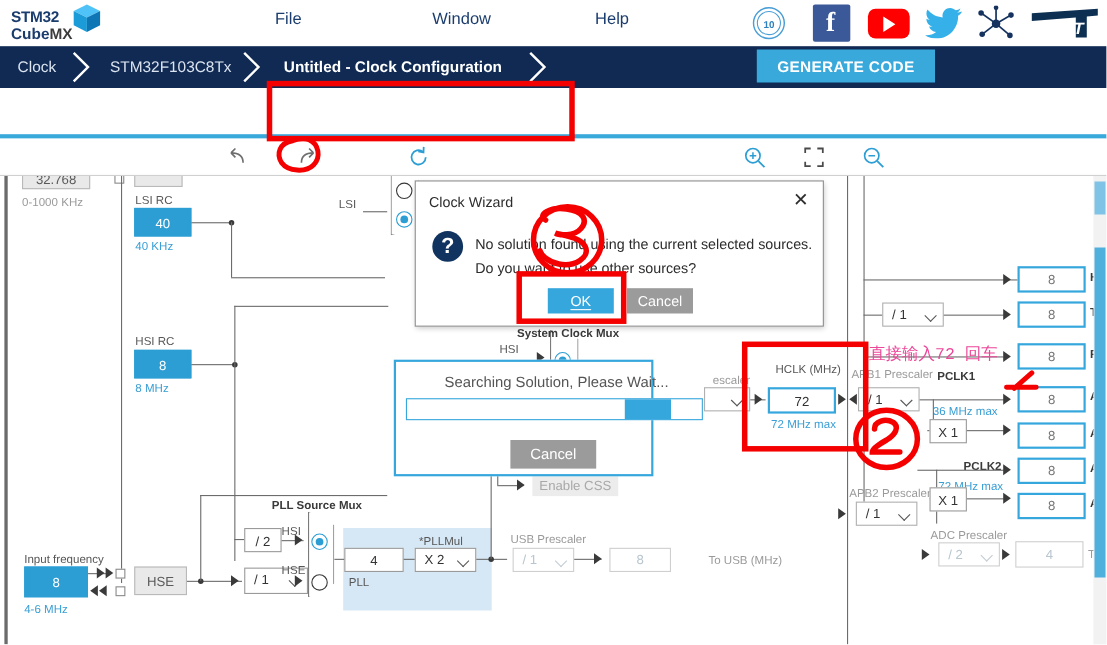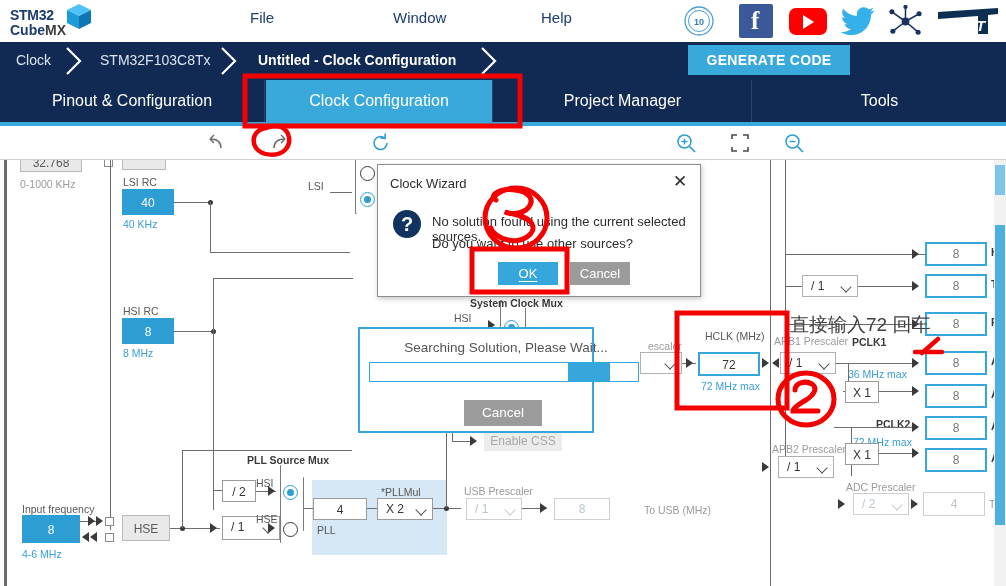--- a/index.html
+++ b/index.html
@@ -158,21 +158,21 @@
     background:#ffffff; border:1px solid #7a7a7a;
   }
   .radio { position:absolute; width:15px; height:15px; border-radius:50%; border:1.8px solid #3a3a3a; background:#fff;}
   .radio.on { border-color:#2c9ed4; }
   .radio.on::after{ content:""; position:absolute; left:3px; top:3px; width:7px; height:7px; border-radius:50%; background:#2c9ed4;}
   .pll-panel { position:absolute; background:#d6e8f5; }
   .term { position:absolute; width:9px; height:9px; border:1px solid #8a8a8a; background:#fff;}
 
   
   .dlg-wizard {
-    position:absolute; left:377px; top:164px; width:324px; height:133px;
+    position:absolute; left:377px; top:164px; width:372px; height:133px;
     background:#ffffff; border:1px solid #8d8d8d;
     box-shadow:1px 2px 5px rgba(0,0,0,0.22);
   }
   .dlg-wizard .dtitle { position:absolute; left:12px; top:11px; font-size:13px; color:#2c2c2c;}
   .dlg-x { position:absolute; right:10px; top:8px; width:20px; height:20px; color:#2f2f2f; font-size:17px; text-align:center; line-height:18px;}
   .qmark {
     position:absolute; left:15px; top:45px; width:28px; height:28px;
     border-radius:50%; background:#10335f; color:#fff; font-size:20px;
     font-weight:bold; text-align:center; line-height:28px;
   }
@@ -197,22 +197,22 @@
   .srch-title { position:absolute; left:0; top:11px; width:292px; text-align:center; font-size:13.5px; color:#555;}
   .btn-cancel2 {
     position:absolute; left:104px; top:71px; width:78px; height:26px;
     background:#9b9b9b; color:#ffffff; font-size:13.5px;
     text-align:center; line-height:26px;
   }
 
   
   .anno { position:absolute; pointer-events:none; }
   .anno-txt {
-    position:absolute; color:#404040; font-size:19px;
-    font-family:Liberation Sans, sans-serif; white-space:nowrap;
+    position:absolute; color:#ec4899; font-size:15px;
+    font-family:Liberation Mono, monospace; white-space:nowrap;
   }
 </style>
 </head>
 <body>
 
 <div class="app">
 
   <div class="topbar">
     <div class="logo">
       <div class="logo-txt1"><b>STM32</b></div>
@@ -270,26 +270,20 @@
     <path d="M3 6 L16 19 L3 32" fill="none" stroke="#ffffff" stroke-width="2.2"></path>
   </svg>
   <svg class="chev" style="left:219px;" viewBox="0 0 22 38">
     <path d="M3 6 L16 19 L3 32" fill="none" stroke="#ffffff" stroke-width="2.2"></path>
   </svg>
   <svg class="chev" style="left:479px;" viewBox="0 0 22 38">
     <path d="M3 6 L16 19 L3 32" fill="none" stroke="#ffffff" stroke-width="2.2"></path>
   </svg>
   <div class="gen-code">GENERATE CODE</div>
 
-  <div class="tabbar">
-    <div class="tab tab-pinout">Pinout &amp; Configuration</div>
-    <div class="tab tab-clock active">Clock Configuration</div>
-    <div class="tab tab-project">Project Manager</div>
-    <div class="tab tab-tools">Tools</div>
-  </div>
   <div class="tabbar-under"></div>
 
   <div class="toolbar">
     <svg class="tb-undo tb-icon" viewBox="0 0 22 22">
       <path d="M16 16 C16 9 11 7 5 7 M5 7 L9 3 M5 7 L9 11" fill="none" stroke="#6f6f6f" stroke-width="1.5"></path>
     </svg>
     <svg class="tb-redo tb-icon" viewBox="0 0 22 22">
       <path d="M6 16 C6 9 11 7 17 7 M17 7 L13 3 M17 7 L13 11" fill="none" stroke="#6f6f6f" stroke-width="1.5"></path>
     </svg>
     <svg class="tb-refresh tb-icon" viewBox="0 0 22 22">

